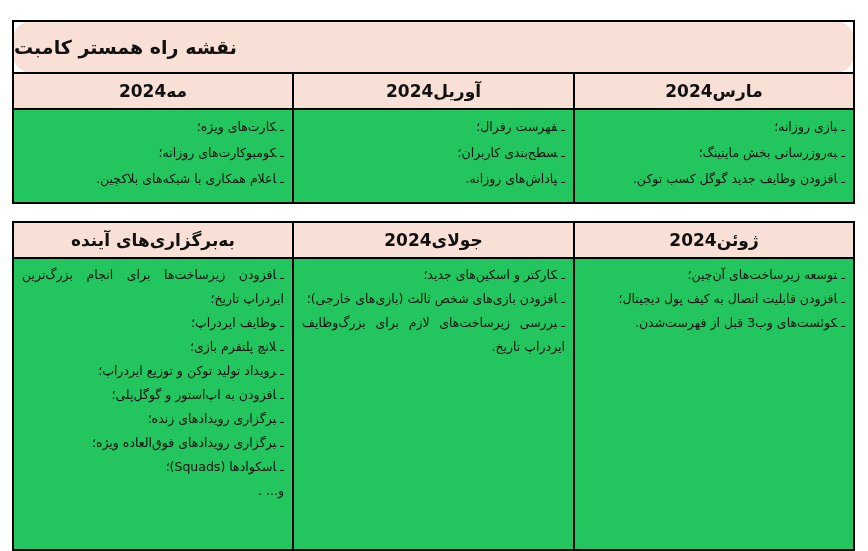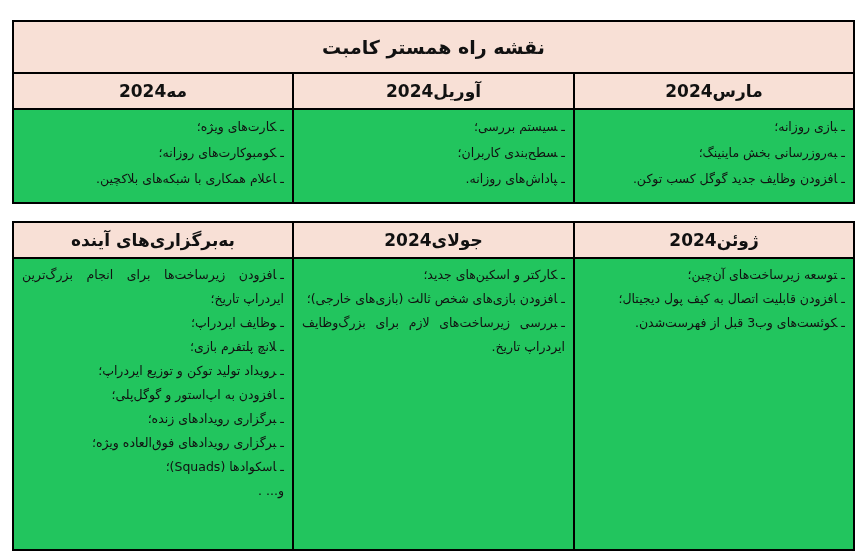--- a/index.html
+++ b/index.html
@@ -25,25 +25,26 @@
     }
     .roadmap-table td, .roadmap-table th {
       border: 2.5px solid #000;
       padding: 0;
     }
     #table-1 { top: 20px; }
     #table-2 { top: 221px; }
     .title-cell {
       background: #f8e0d6;
       height: 50px;
-      text-align: center;
+      text-align: left;
       font-family: "DejaVu Sans", sans-serif;
       font-weight: bold;
       font-size: 19px;
       vertical-align: middle;
+      border-radius: 19px;
     }
     .month-cell {
       background: #f8e0d6;
       height: 34px;
       text-align: center;
       font-weight: bold;
       font-size: 17px;
       vertical-align: middle;
     }
     .content-cell {
@@ -85,21 +86,21 @@
     <td class="month-cell">آوریل2024</td>
     <td class="month-cell">مه2024</td>
   </tr>
   <tr>
     <td class="content-cell">
       <span class="item"><span class="dash">ـ</span><span>بازی روزانه؛</span></span>
       <span class="item"><span class="dash">ـ</span><span>به‌روزرسانی بخش ماینینگ؛</span></span>
       <span class="item"><span class="dash">ـ</span><span>افزودن وظایف جدید گوگل کسب توکن.</span></span>
     </td>
     <td class="content-cell">
-      <span class="item"><span class="dash">ـ</span><span>سیستم بررسی؛</span></span>
+      <span class="item"><span class="dash">ـ</span><span>فهرست رفرال؛</span></span>
       <span class="item"><span class="dash">ـ</span><span>سطح‌بندی کاربران؛</span></span>
       <span class="item"><span class="dash">ـ</span><span>پاداش‌های روزانه.</span></span>
     </td>
     <td class="content-cell">
       <span class="item"><span class="dash">ـ</span><span>کارت‌های ویژه؛</span></span>
       <span class="item"><span class="dash">ـ</span><span>کومبوکارت‌های روزانه؛</span></span>
       <span class="item"><span class="dash">ـ</span><span>اعلام همکاری با شبکه‌های بلاکچین.</span></span>
     </td>
   </tr>
 </tbody>

